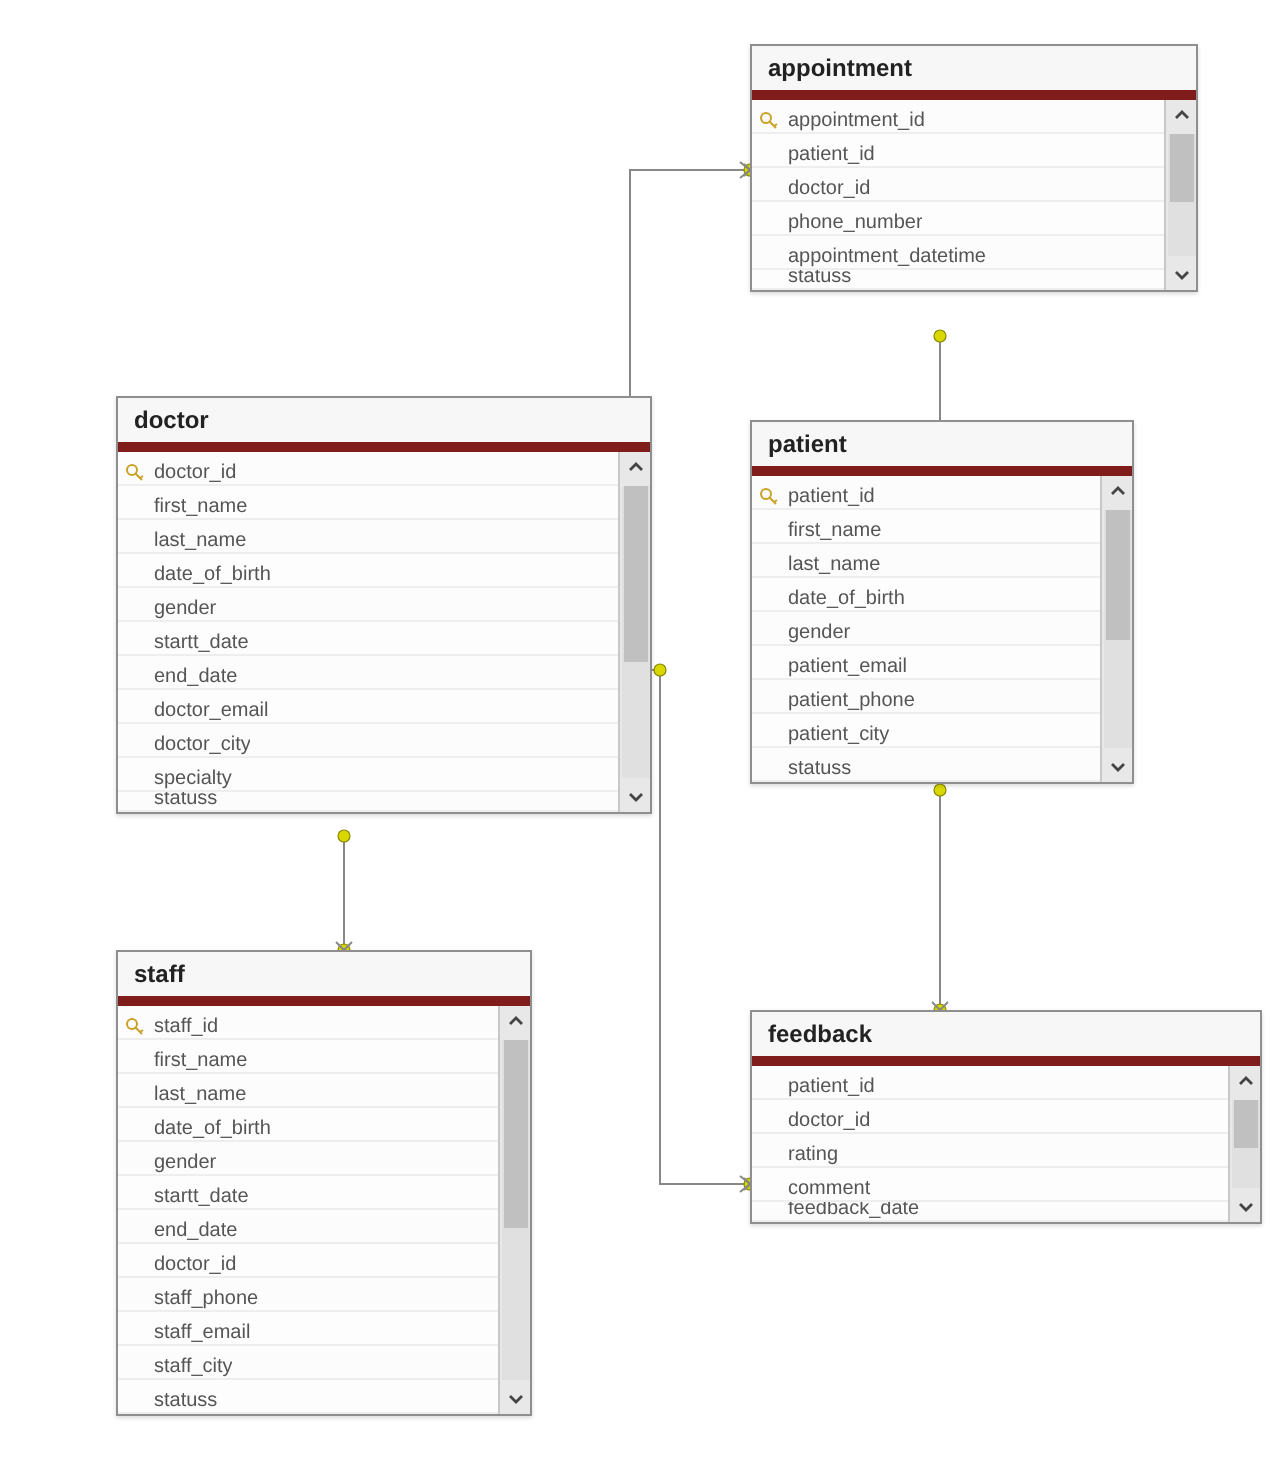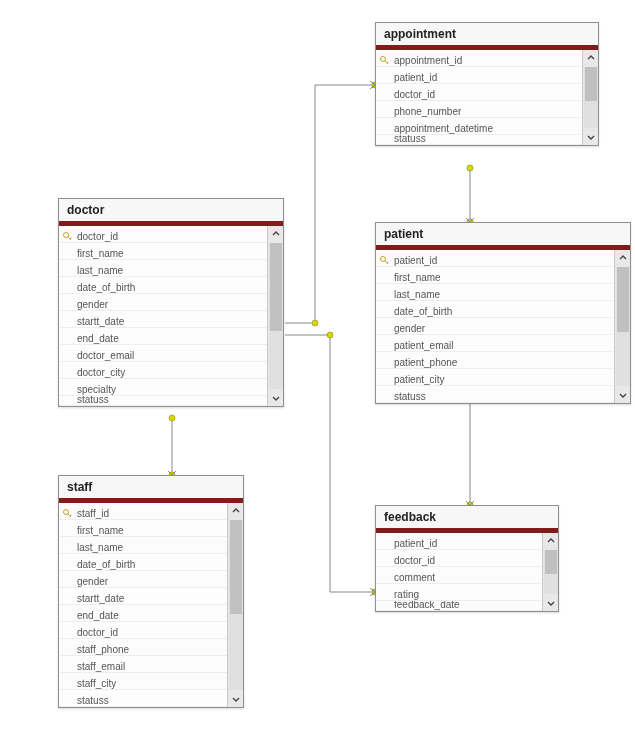--- a/index.html
+++ b/index.html
@@ -185,21 +185,21 @@
         </div>
       <div class="scroll-btn">
           <svg viewBox="0 0 10 10">
             <path d="M2 4 L5 7 L8 4" stroke="#444" stroke-width="1.4" fill="none"></path>
           </svg>
         </div>
     </div>
   </div>
 </div>
 
-<div class="entity" style="left:58px; top:198px; width:226px;">
+<div class="entity" style="left:58px; top:198px; width:268px;">
   <div class="entity-title">doctor</div>
   <div class="entity-body">
     <div class="field-list">
       <div class="field-row">
         <span class="key-icon pk">
             <svg viewBox="0 0 10 10">
               <circle cx="3" cy="3" r="2.5" fill="none" stroke="#c9a227" stroke-width="1"></circle>
               <path d="M4.5 4.5 L8 8 M7 7 L8.5 6" stroke="#c9a227" stroke-width="1"></path>
             </svg>
           </span>
@@ -257,21 +257,21 @@
         </div>
       <div class="scroll-btn">
           <svg viewBox="0 0 10 10">
             <path d="M2 4 L5 7 L8 4" stroke="#444" stroke-width="1.4" fill="none"></path>
           </svg>
         </div>
     </div>
   </div>
 </div>
 
-<div class="entity" style="left:375px; top:222px; width:256px;">
+<div class="entity" style="left:375px; top:210px; width:192px;">
   <div class="entity-title">patient</div>
   <div class="entity-body">
     <div class="field-list">
       <div class="field-row">
         <span class="key-icon pk">
             <svg viewBox="0 0 10 10">
               <circle cx="3" cy="3" r="2.5" fill="none" stroke="#c9a227" stroke-width="1"></circle>
               <path d="M4.5 4.5 L8 8 M7 7 L8.5 6" stroke="#c9a227" stroke-width="1"></path>
             </svg>
           </span>
@@ -321,21 +321,21 @@
         </div>
       <div class="scroll-btn">
           <svg viewBox="0 0 10 10">
             <path d="M2 4 L5 7 L8 4" stroke="#444" stroke-width="1.4" fill="none"></path>
           </svg>
         </div>
     </div>
   </div>
 </div>
 
-<div class="entity" style="left:58px; top:475px; width:186px;">
+<div class="entity" style="left:58px; top:475px; width:208px;">
   <div class="entity-title">staff</div>
   <div class="entity-body">
     <div class="field-list">
       <div class="field-row">
         <span class="key-icon pk">
             <svg viewBox="0 0 10 10">
               <circle cx="3" cy="3" r="2.5" fill="none" stroke="#c9a227" stroke-width="1"></circle>
               <path d="M4.5 4.5 L8 8 M7 7 L8.5 6" stroke="#c9a227" stroke-width="1"></path>
             </svg>
           </span>
@@ -397,39 +397,39 @@
         </div>
       <div class="scroll-btn">
           <svg viewBox="0 0 10 10">
             <path d="M2 4 L5 7 L8 4" stroke="#444" stroke-width="1.4" fill="none"></path>
           </svg>
         </div>
     </div>
   </div>
 </div>
 
-<div class="entity" style="left:375px; top:505px; width:184px;">
+<div class="entity" style="left:375px; top:505px; width:256px;">
   <div class="entity-title">feedback</div>
   <div class="entity-body">
     <div class="field-list">
       <div class="field-row">
           <span class="key-icon"></span>
           <span class="field-name">patient_id</span>
         </div>
       <div class="field-row">
           <span class="key-icon"></span>
           <span class="field-name">doctor_id</span>
         </div>
       <div class="field-row">
           <span class="key-icon"></span>
+          <span class="field-name">rating</span>
+        </div>
+      <div class="field-row">
+          <span class="key-icon"></span>
           <span class="field-name">comment</span>
-        </div>
-      <div class="field-row">
-          <span class="key-icon"></span>
-          <span class="field-name">rating</span>
         </div>
       <div class="field-row half">
           <span class="key-icon"></span>
           <span class="field-name">feedback_date</span>
         </div>
     </div>
     <div class="scrollbar">
       <div class="scroll-btn">
           <svg viewBox="0 0 10 10">
             <path d="M2 6 L5 3 L8 6" stroke="#444" stroke-width="1.4" fill="none"></path>

